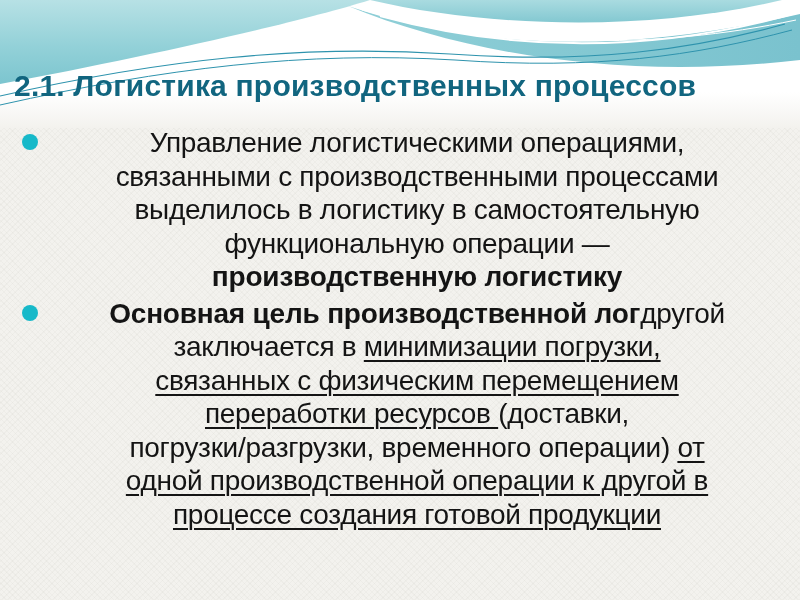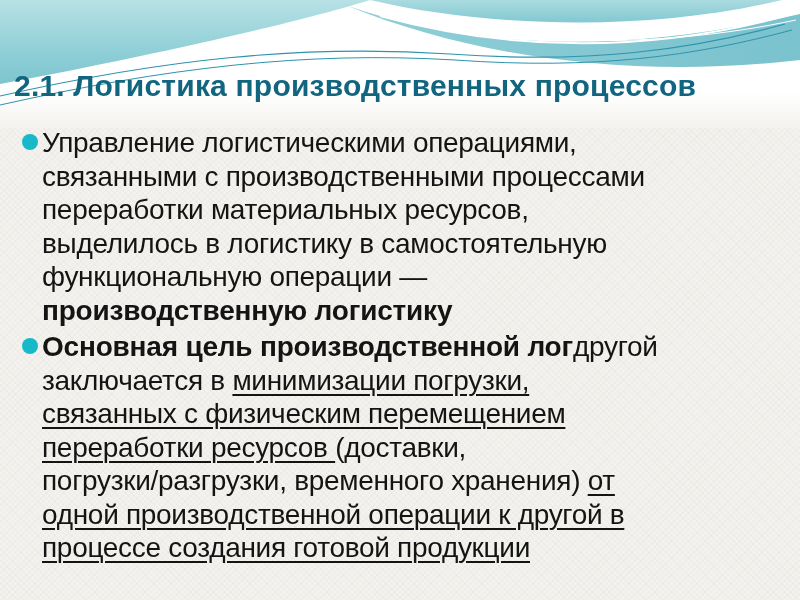--- a/index.html
+++ b/index.html
@@ -33,21 +33,21 @@
     position:absolute;left:22px;top:126px;width:770px;z-index:2;
   }
   .bullet-item{position:relative;padding-left:20px;}
   .bullet-item + .bullet-item{margin-top:3px;}
   .dot{
     position:absolute;left:0;top:8px;width:16px;height:16px;border-radius:50%;
     background:var(--bullet-color);
   }
   .line{
     font-size:28px;line-height:33.5px;letter-spacing:-0.3px;
-    color:var(--text-color);white-space:nowrap;
+    color:var(--text-color);white-space:nowrap;text-align:center;
   }
   .line .b{font-weight:700;letter-spacing:-0.2px;}
   .line .u{text-decoration:underline;text-decoration-thickness:2px;text-underline-offset:4px;}
 </style>
 </head>
 <body>
 
 <div class="slide">
 
   <div class="header">
@@ -83,33 +83,32 @@
   </div>
 
   <div class="title">2.1. Логистика производственных процессов</div>
 
   <div class="content" id="bullets">
       <div class="bullet-item">
         <span class="dot"></span>
         <div>
           <div class="line"><span>Управление логистическими операциями,</span></div>
           <div class="line"><span>связанными с производственными процессами</span></div>
-          <div class="line"><span>переработки материальных ресурсов,</span></div>
           <div class="line"><span>выделилось в логистику в самостоятельную</span></div>
           <div class="line"><span>функциональную операции —</span></div>
           <div class="line"><span class="b">производственную логистику</span></div>
         </div>
       </div>
       <div class="bullet-item">
         <span class="dot"></span>
         <div>
           <div class="line"><span class="b">Основная цель производственной лог</span><span>другой</span></div>
           <div class="line"><span>заключается в </span><span class="u">минимизации погрузки,</span></div>
           <div class="line"><span class="u">связанных с физическим перемещением</span></div>
           <div class="line"><span class="u">переработки ресурсов </span><span>(доставки,</span></div>
-          <div class="line"><span>погрузки/разгрузки, временного хранения) </span><span class="u">от</span></div>
+          <div class="line"><span>погрузки/разгрузки, временного операции) </span><span class="u">от</span></div>
           <div class="line"><span class="u">одной производственной операции к другой в</span></div>
           <div class="line"><span class="u">процессе создания готовой продукции</span></div>
         </div>
       </div>
     </div>
 
 </div>
 
 </body></html>

